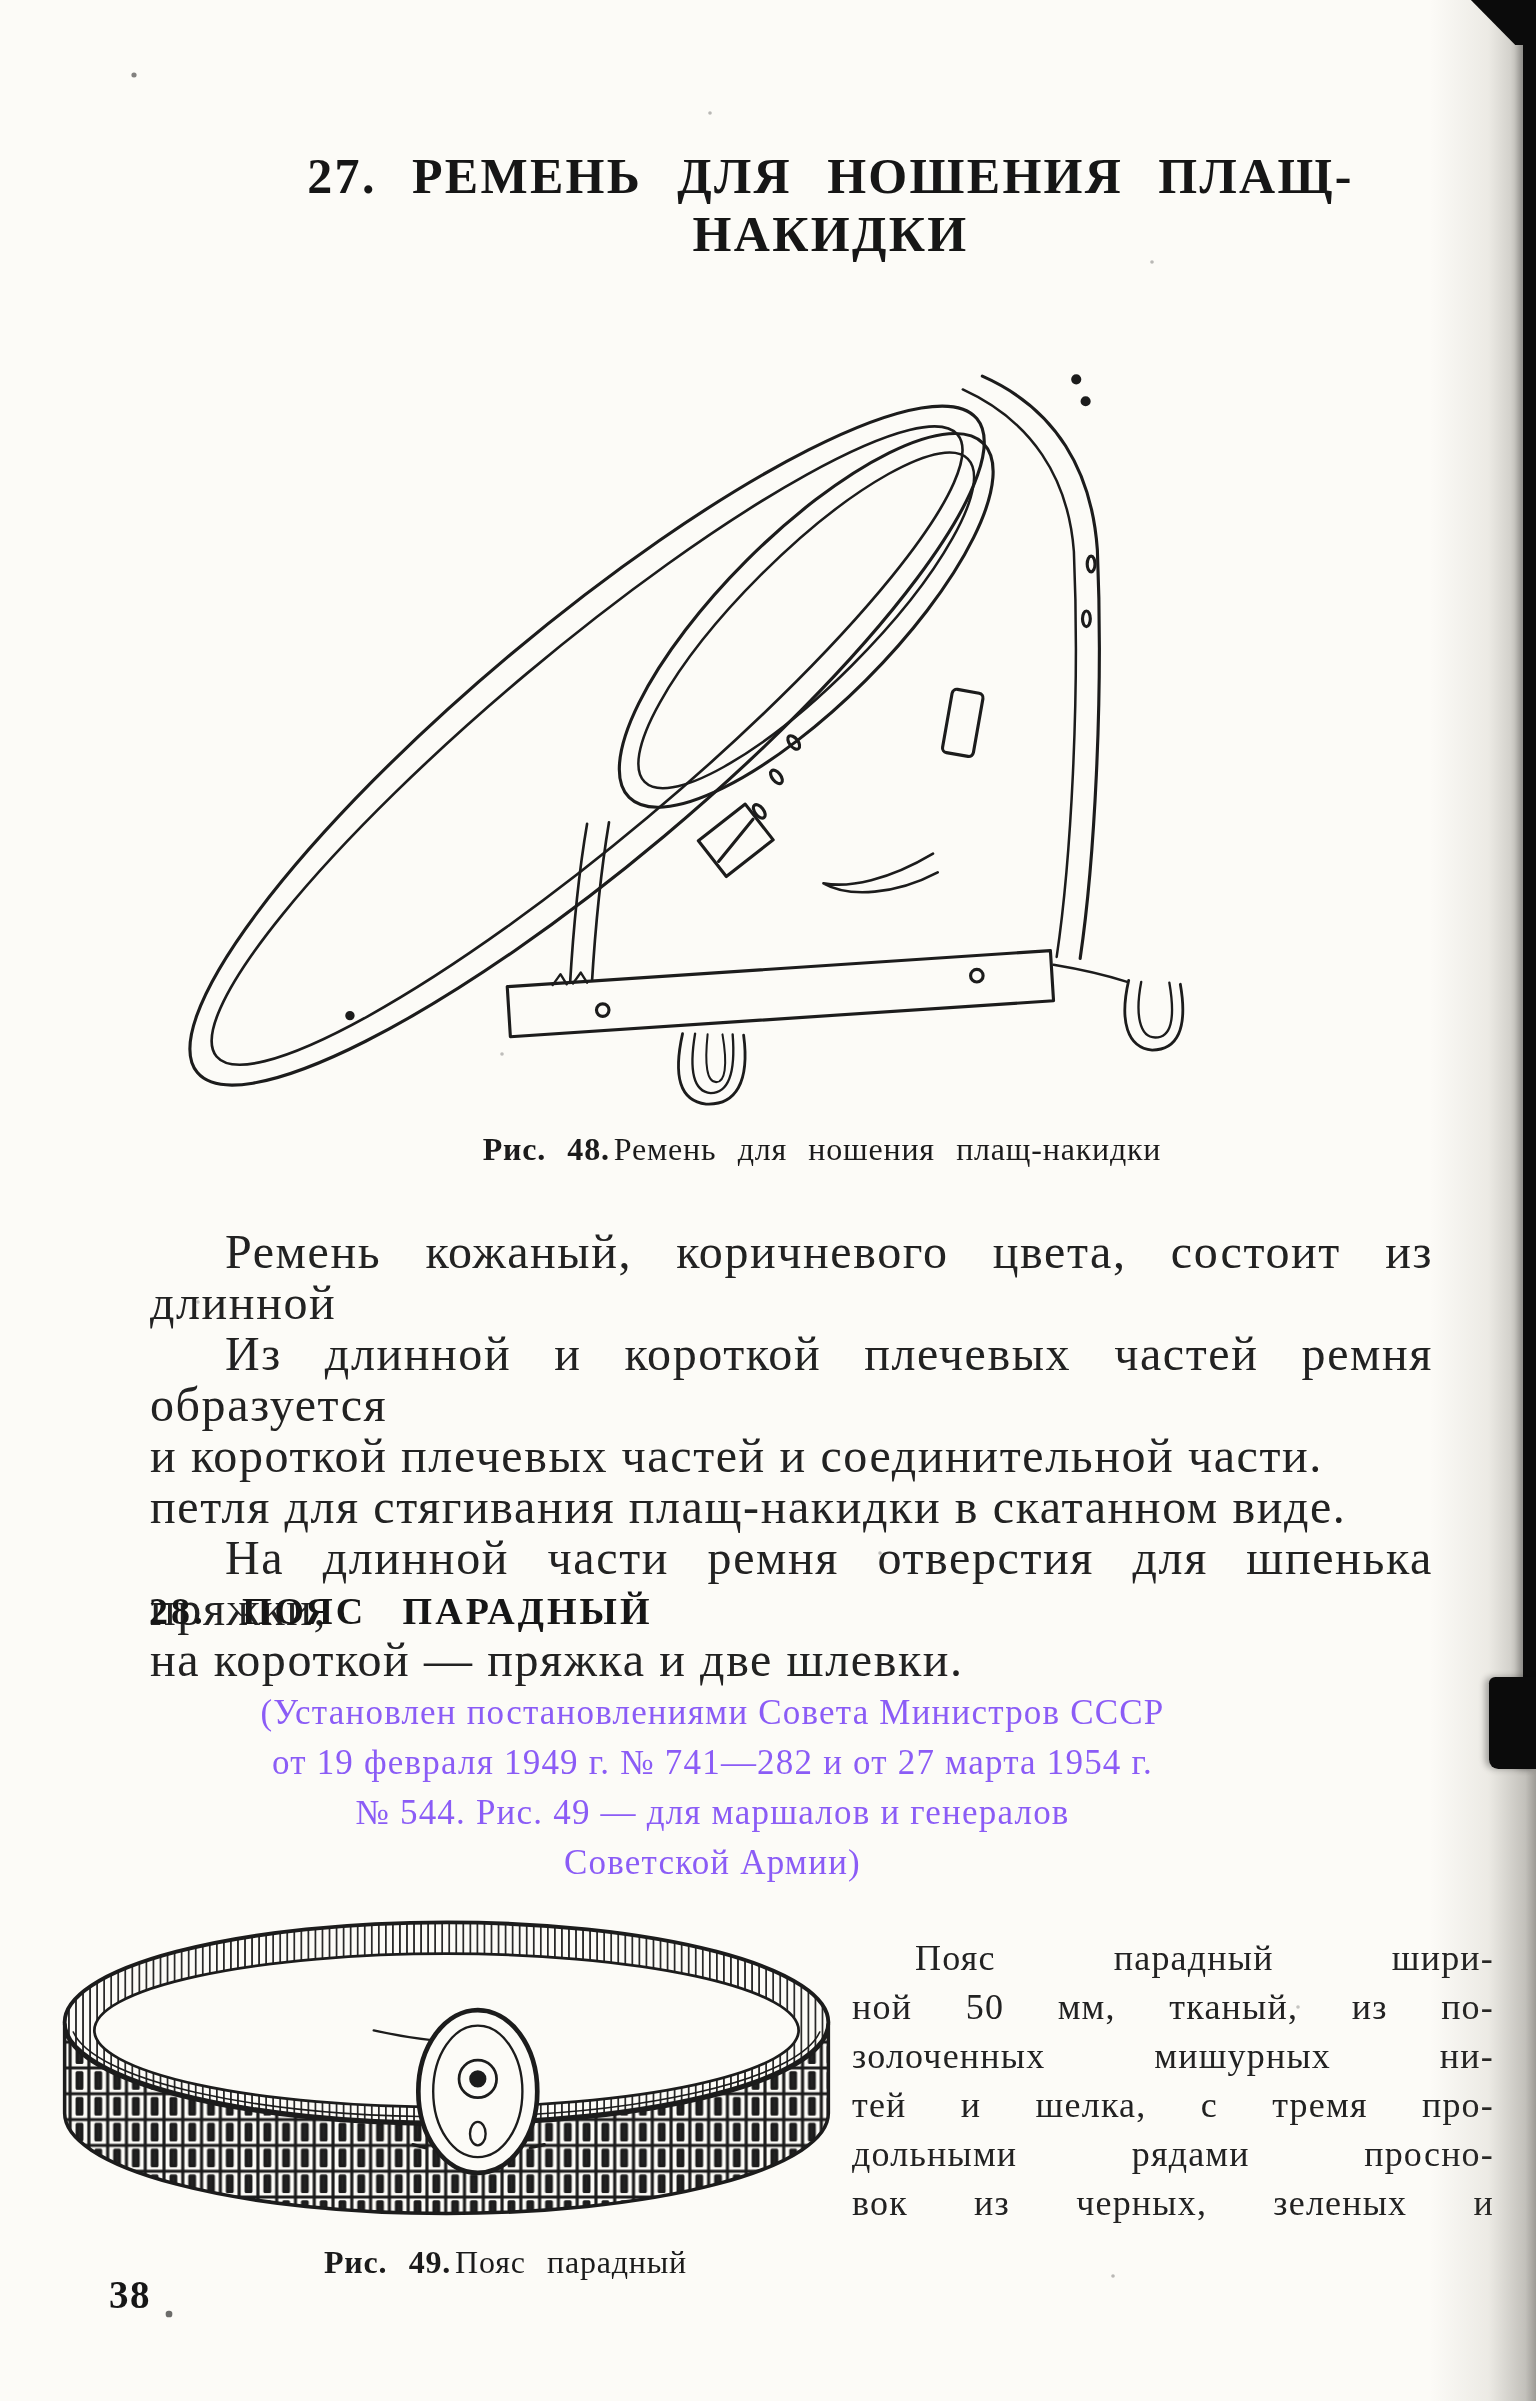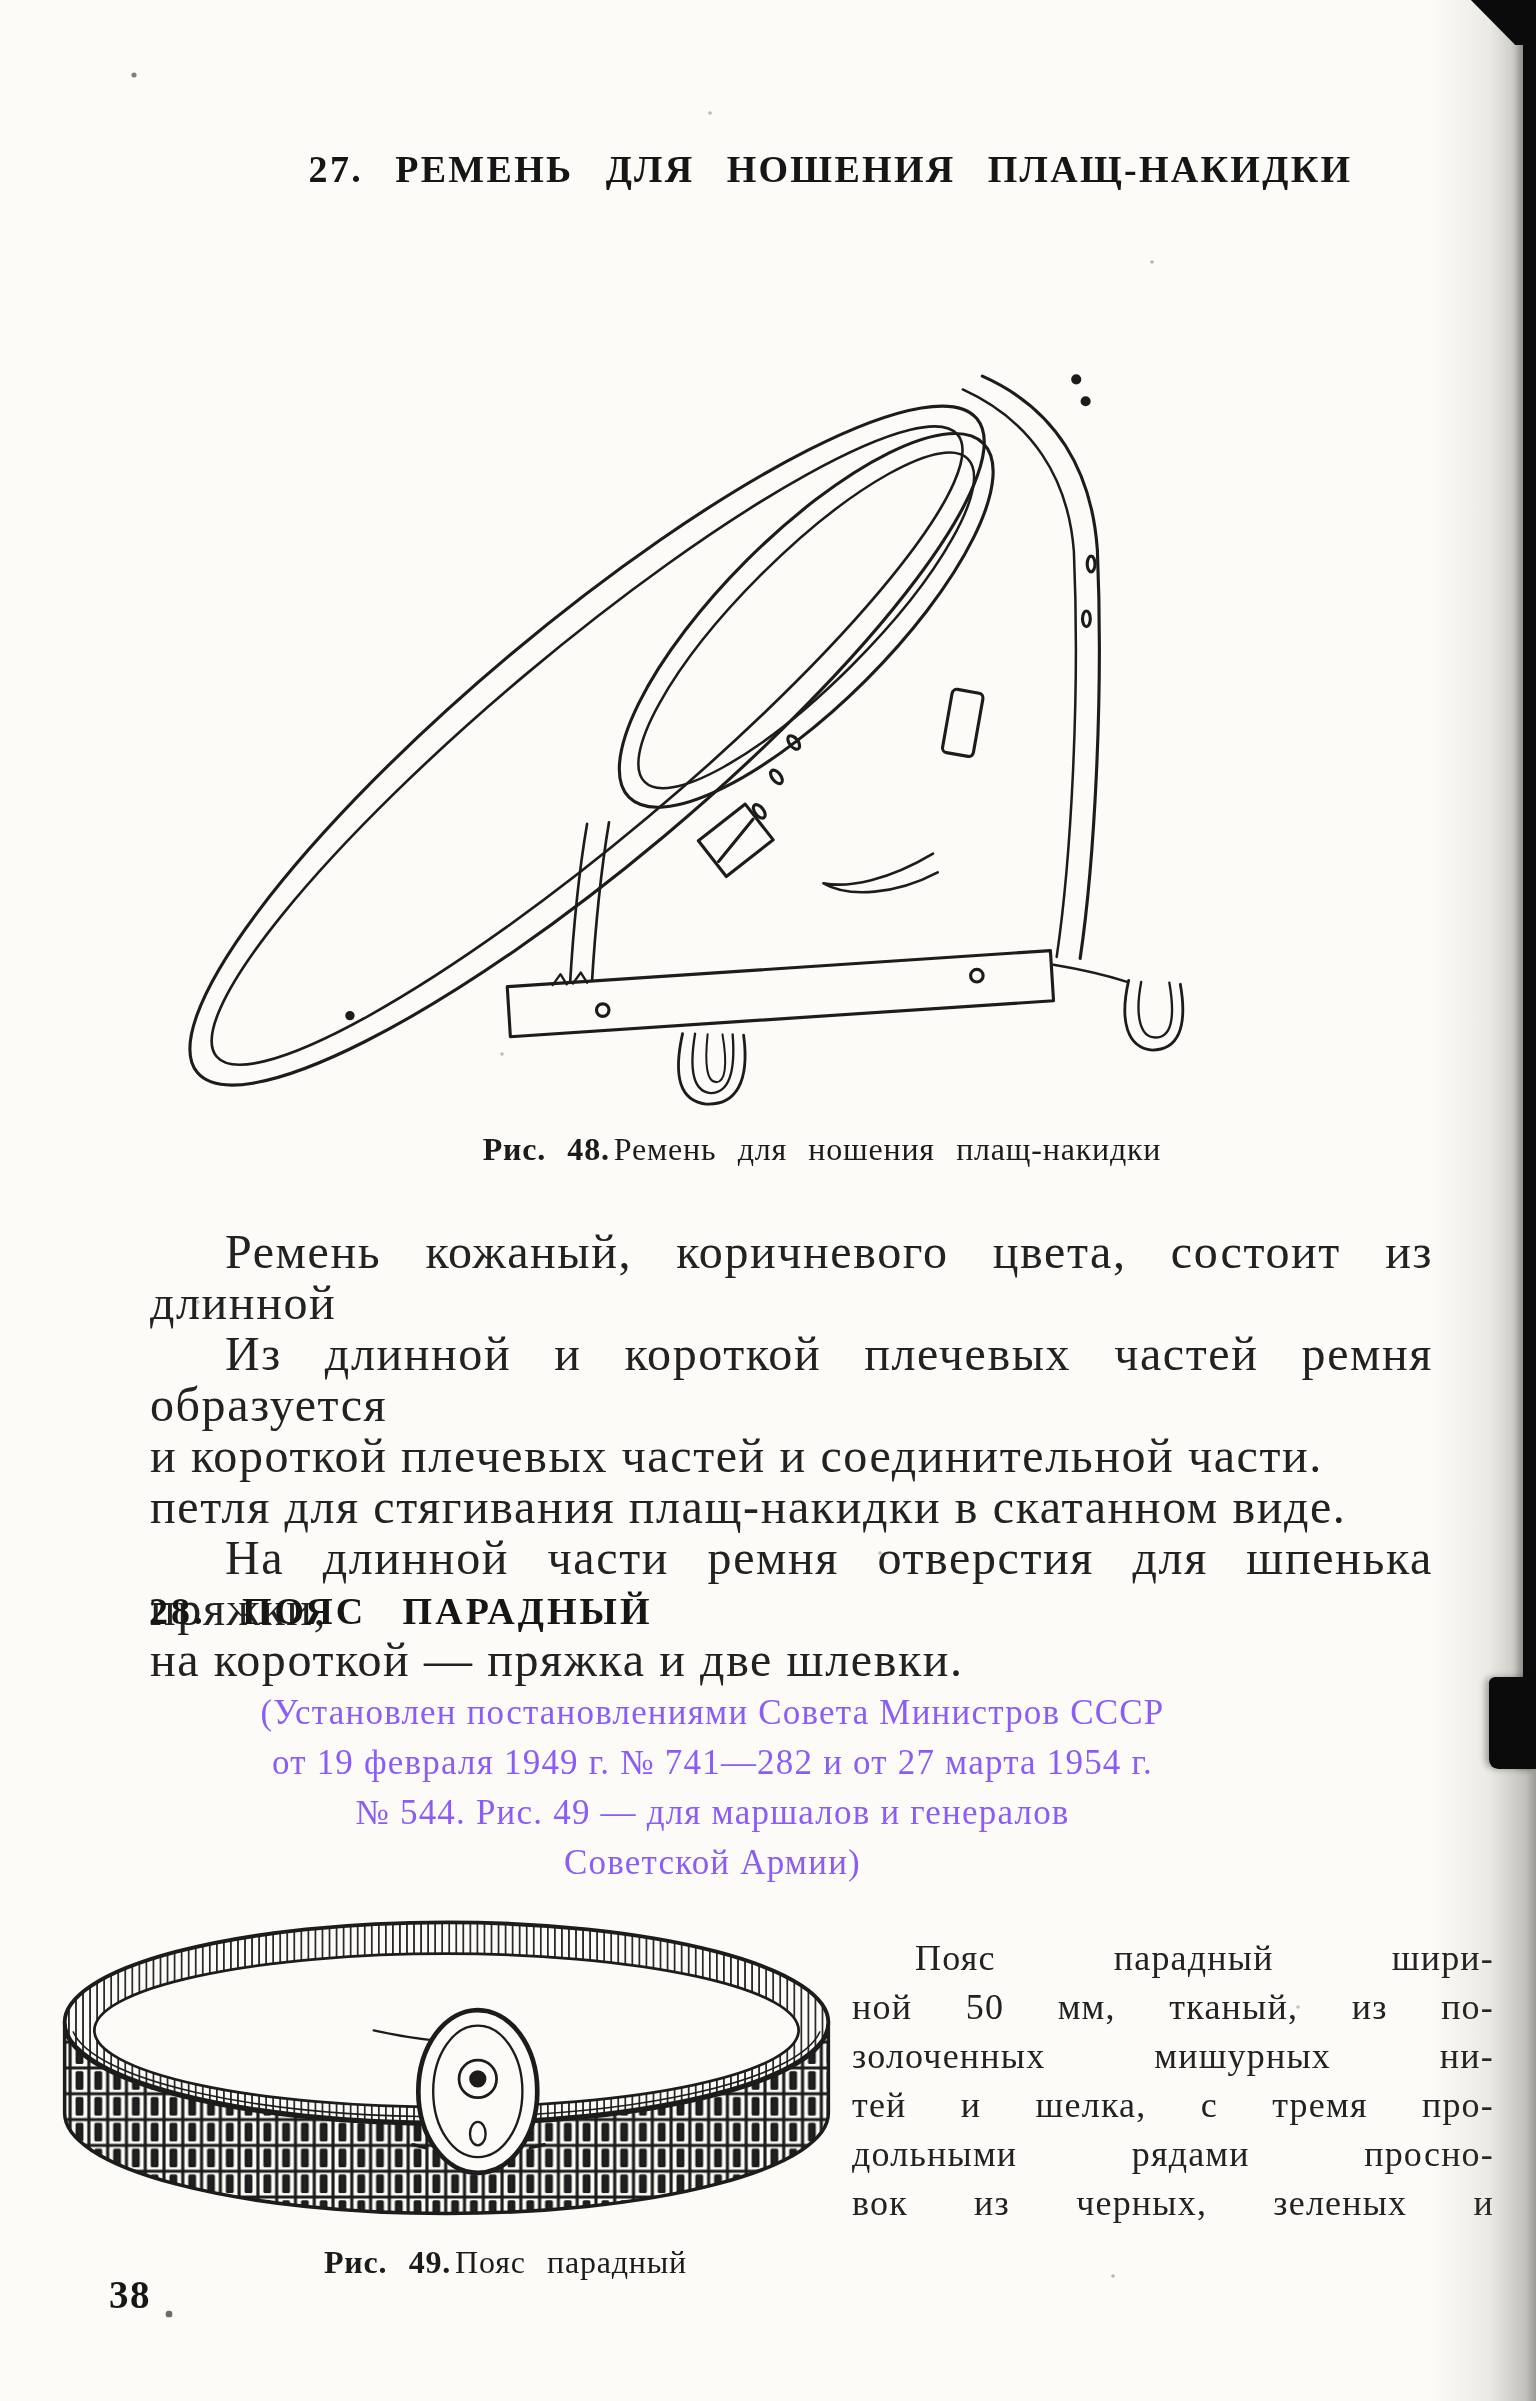--- a/index.html
+++ b/index.html
@@ -8,21 +8,21 @@
     background:#e8e6e0;
     font-family:"Liberation Serif","DejaVu Serif",serif;
   }
   .page{
     position:relative;width:1536px;height:2401px;overflow:hidden;
     background:#fcfbf7;color:#1f1f1f;
   }
   
   .h-main{
     position:absolute;left:204px;width:1253px;text-align:center;
-    font-size:38px;font-weight:700;letter-spacing:2.3px;word-spacing:20.4px;color:#161616;
+    font-size:50px;font-weight:700;letter-spacing:2.3px;word-spacing:20.4px;color:#161616;
   }
   .h27{top:147px;}
   .h28{position:absolute;left:149px;width:1284px;top:1589px;
     font-size:38px;font-weight:700;letter-spacing:3.1px;word-spacing:23.5px;color:#161616;}
   .subtitle{
     position:absolute;left:204px;top:219px;width:1253px;text-align:center;
     font-size:35px;word-spacing:7.8px;letter-spacing:0.8px;
   }
   .caption{
     position:absolute;text-align:center;font-size:32px;letter-spacing:0.8px;word-spacing:12.5px;color:#1b1b1b;

